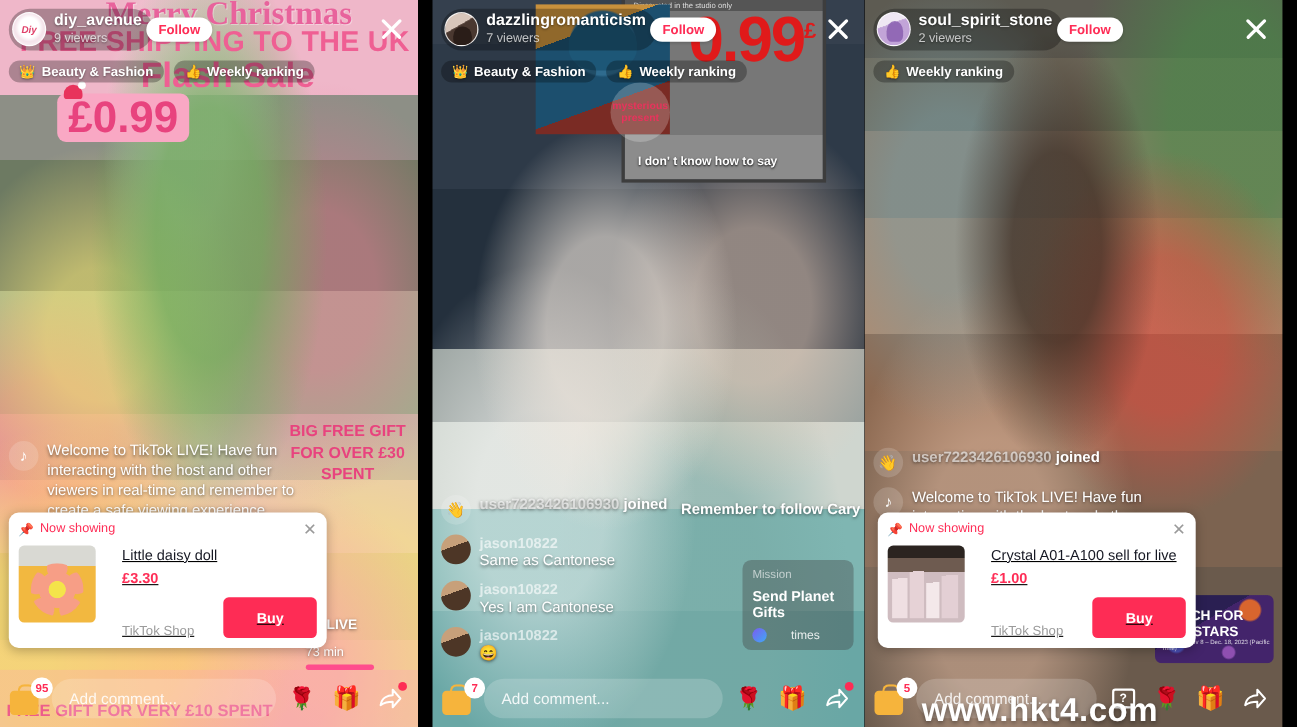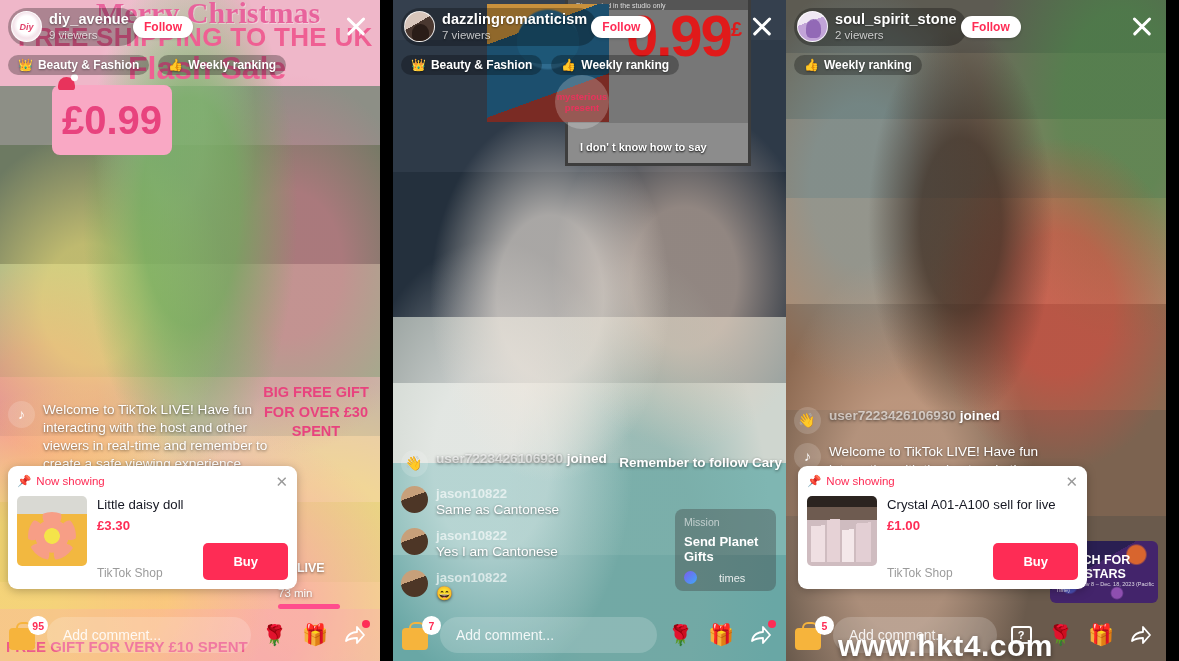--- a/index.html
+++ b/index.html
@@ -123,21 +123,21 @@
     position:absolute; left:18px; top:22px; color:#ef5f93; font-size:26px;
     font-weight:700; white-space:nowrap; letter-spacing:.3px;
   }
   .flash-title{
     position:absolute; left:128px; top:50px; color:#ef5f93; font-size:32px;
     font-weight:700; white-space:nowrap;
   }
   .price-tag{
     position:absolute; background:#f9a8c4; border-radius:8px;
     color:#e8437e; font-weight:700; display:flex; align-items:center;
-    padding:15px 10px; line-height:1;
+    padding:2px 10px; line-height:1;
   }
   .pt1 { left:52px; top:85px; font-size:40px; }
   .pt2 { left:222px; top:88px; font-size:34px; background:#f6b3c9; }
   .hat { width:17px; height:13px; background:#e8335c; border-radius:9px 9px 3px 3px;
          position:absolute; top:-8px; left:6px; }
   .hat:after{content:""; position:absolute; right:-3px; top:-3px; width:7px; height:7px;
          border-radius:50%; background:#fff;}
   .bigfree{
     position:absolute; left:246px; top:383px; width:140px;
     color:#e8437e; font-size:14.5px; font-weight:700; text-align:center; line-height:1.35;
@@ -237,21 +237,21 @@
   
   .prod-card{
     position:absolute; left:8px; bottom:72px; width:289px;
     background:#fff; border-radius:9px; padding:8px 9px 9px 9px;
     box-shadow:0 2px 10px rgba(0,0,0,.25);
   }
   .pc-head{ display:flex; align-items:center; justify-content:space-between; }
   .pc-now{ display:flex; align-items:center; gap:5px; color:#fe2c55;
            font-size:11.5px; font-weight:500; }
   .pc-x{ color:#9a9a9a; font-size:15px; line-height:1; cursor:pointer; }
-  .pc-body{ display:flex; gap:10px; margin-top:7px; }
+  .pc-body{ display:flex; gap:24px; margin-top:7px;text-decoration:underline; }
   .pc-img{ width:70px; height:70px; border-radius:5px; flex:none; overflow:hidden; position:relative; }
   .pc-img.daisy{
     background: linear-gradient(180deg,#d9d9d3 0 26%, #f2b840 26% 100%);
   }
   .pc-img.daisy:after{
     content:""; position:absolute; left:11px; top:16px; width:48px; height:48px;
     border-radius:50%;
     background:
       radial-gradient(circle at 50% 50%, #f4e44a 0 22%, #f79e86 24% 48%, transparent 50%),
       radial-gradient(circle at 50% 10%, #f79e86 0 18%, transparent 20%),

